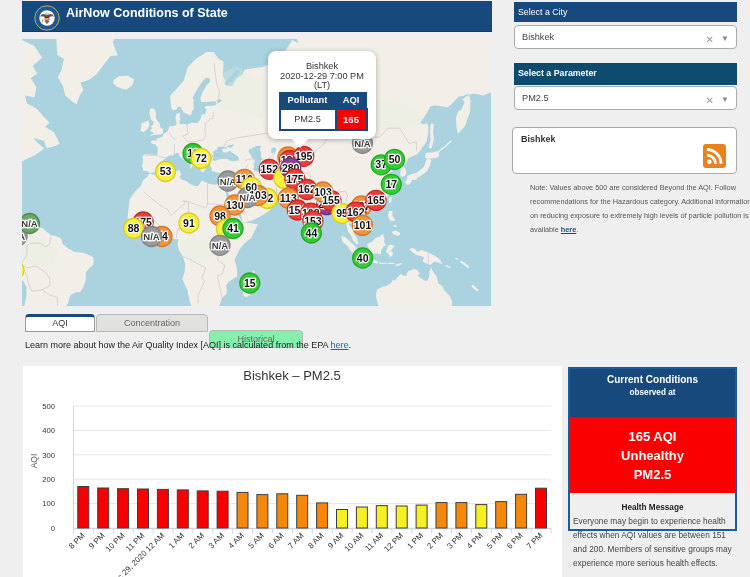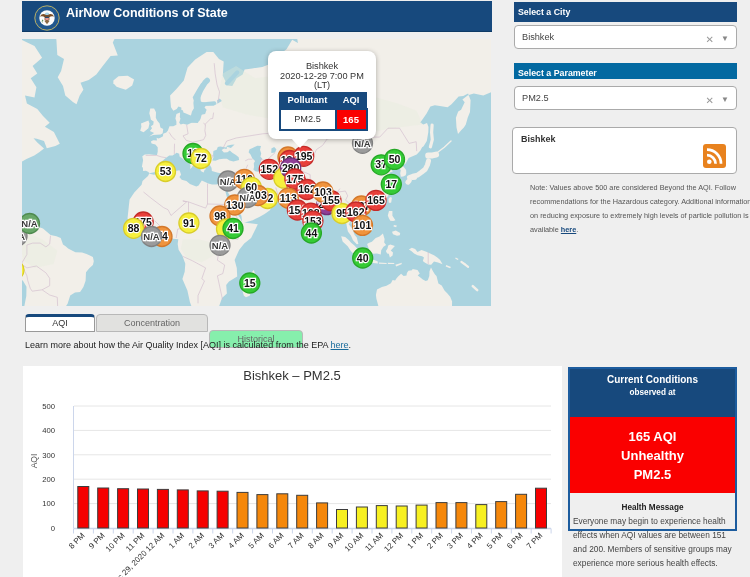--- a/index.html
+++ b/index.html
@@ -310,26 +310,26 @@
 <text transform="translate(403.7,536) rotate(-45)" text-anchor="end" font-size="8" fill="#333" font-family="Liberation Sans, sans-serif">12 PM</text>
 <text transform="translate(423.6,536) rotate(-45)" text-anchor="end" font-size="8" fill="#333" font-family="Liberation Sans, sans-serif">1 PM</text>
 <text transform="translate(443.5,536) rotate(-45)" text-anchor="end" font-size="8" fill="#333" font-family="Liberation Sans, sans-serif">2 PM</text>
 <text transform="translate(463.4,536) rotate(-45)" text-anchor="end" font-size="8" fill="#333" font-family="Liberation Sans, sans-serif">3 PM</text>
 <text transform="translate(483.3,536) rotate(-45)" text-anchor="end" font-size="8" fill="#333" font-family="Liberation Sans, sans-serif">4 PM</text>
 <text transform="translate(503.2,536) rotate(-45)" text-anchor="end" font-size="8" fill="#333" font-family="Liberation Sans, sans-serif">5 PM</text>
 <text transform="translate(523.1,536) rotate(-45)" text-anchor="end" font-size="8" fill="#333" font-family="Liberation Sans, sans-serif">6 PM</text>
 <text transform="translate(543.0,536) rotate(-45)" text-anchor="end" font-size="8" fill="#333" font-family="Liberation Sans, sans-serif">7 PM</text>
 </svg>
 
-<div class="abs" style="left:514px;top:2px;width:223px;height:20px;background:#17497d;color:#fff;font-weight:bold;font-size:8.8px;line-height:20px;padding-left:4px;">Select a City</div>
+<div class="abs" style="left:514px;top:2px;width:223px;height:20px;background:#17497d;color:#fff;font-weight:normal;font-size:8.8px;line-height:20px;padding-left:4px;">Select a City</div>
 <div class="abs" style="left:514px;top:25px;width:223px;height:24px;background:#fff;border:1px solid #aaa;border-radius:4px;font-size:9.2px;color:#444;line-height:22px;padding-left:7px;">Bishkek
   <span class="abs" style="right:22px;top:3px;color:#999;font-size:10px;">✕</span>
   <span class="abs" style="right:7px;top:2px;color:#888;font-size:8px;">▼</span>
 </div>
-<div class="abs" style="left:514px;top:63px;width:223px;height:16px;background:#0369a1;color:#fff;font-weight:bold;font-size:8.8px;line-height:20px;padding-left:4px;">Select a Parameter</div>
+<div class="abs" style="left:514px;top:63px;width:223px;height:22px;background:#0c4a6e;color:#fff;font-weight:bold;font-size:8.8px;line-height:20px;padding-left:4px;">Select a Parameter</div>
 <div class="abs" style="left:514px;top:86px;width:223px;height:24px;background:#fff;border:1px solid #aaa;border-radius:4px;font-size:9.2px;color:#444;line-height:22px;padding-left:7px;">PM2.5
   <span class="abs" style="right:22px;top:3px;color:#999;font-size:10px;">✕</span>
   <span class="abs" style="right:7px;top:2px;color:#888;font-size:8px;">▼</span>
 </div>
 <div class="abs" style="left:512px;top:127px;width:225px;height:47px;background:#fff;border:1px solid #aaa;border-radius:4px;">
   <div class="abs" style="left:8px;top:6px;font-size:9px;font-weight:bold;color:#333;">Bishkek</div>
   <svg class="abs" style="right:10px;bottom:5px;" width="23" height="24" viewBox="0 0 23 24">
     <rect width="23" height="24" rx="3" fill="#e8821e"></rect>
     <circle cx="6.3" cy="17.7" r="2.3" fill="#fff"></circle>
     <path d="M4,11.2 a8.6,8.6 0 0 1 8.6,8.6" fill="none" stroke="#fff" stroke-width="2.7"></path>

